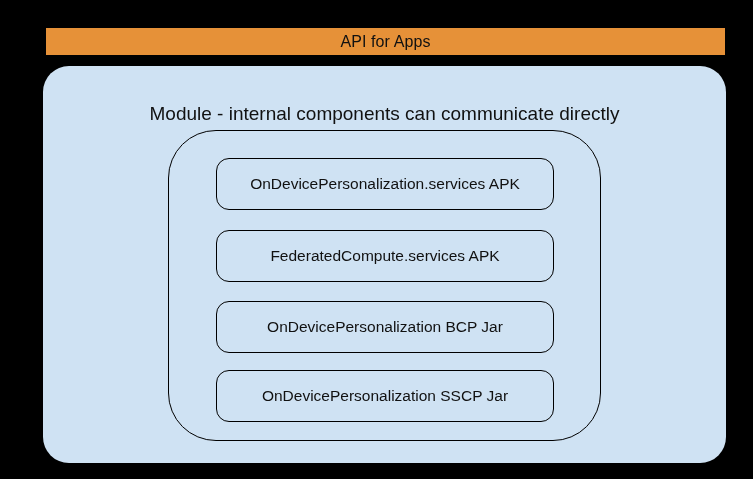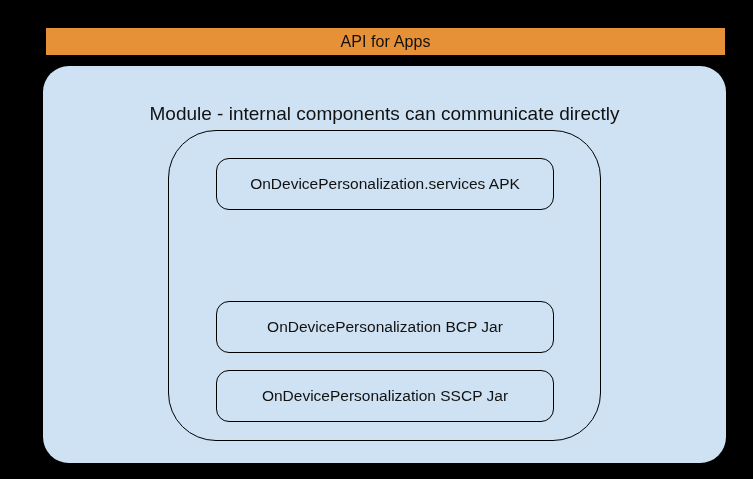--- a/index.html
+++ b/index.html
@@ -80,20 +80,23 @@
 
   <div class="module">
     <div class="module-title">Module - internal components can communicate directly</div>
 
     <div class="inner-group">
 
       <div class="component-box box-0">
         <span class="label">OnDevicePersonalization.services APK</span>
       </div>
 
+      <div class="component-box box-1">
+        <span class="label">FederatedCompute.services APK</span>
+      </div>
 
       <div class="component-box box-2">
         <span class="label">OnDevicePersonalization BCP Jar</span>
       </div>
 
       <div class="component-box box-3">
         <span class="label">OnDevicePersonalization SSCP Jar</span>
       </div>
 
     </div>

